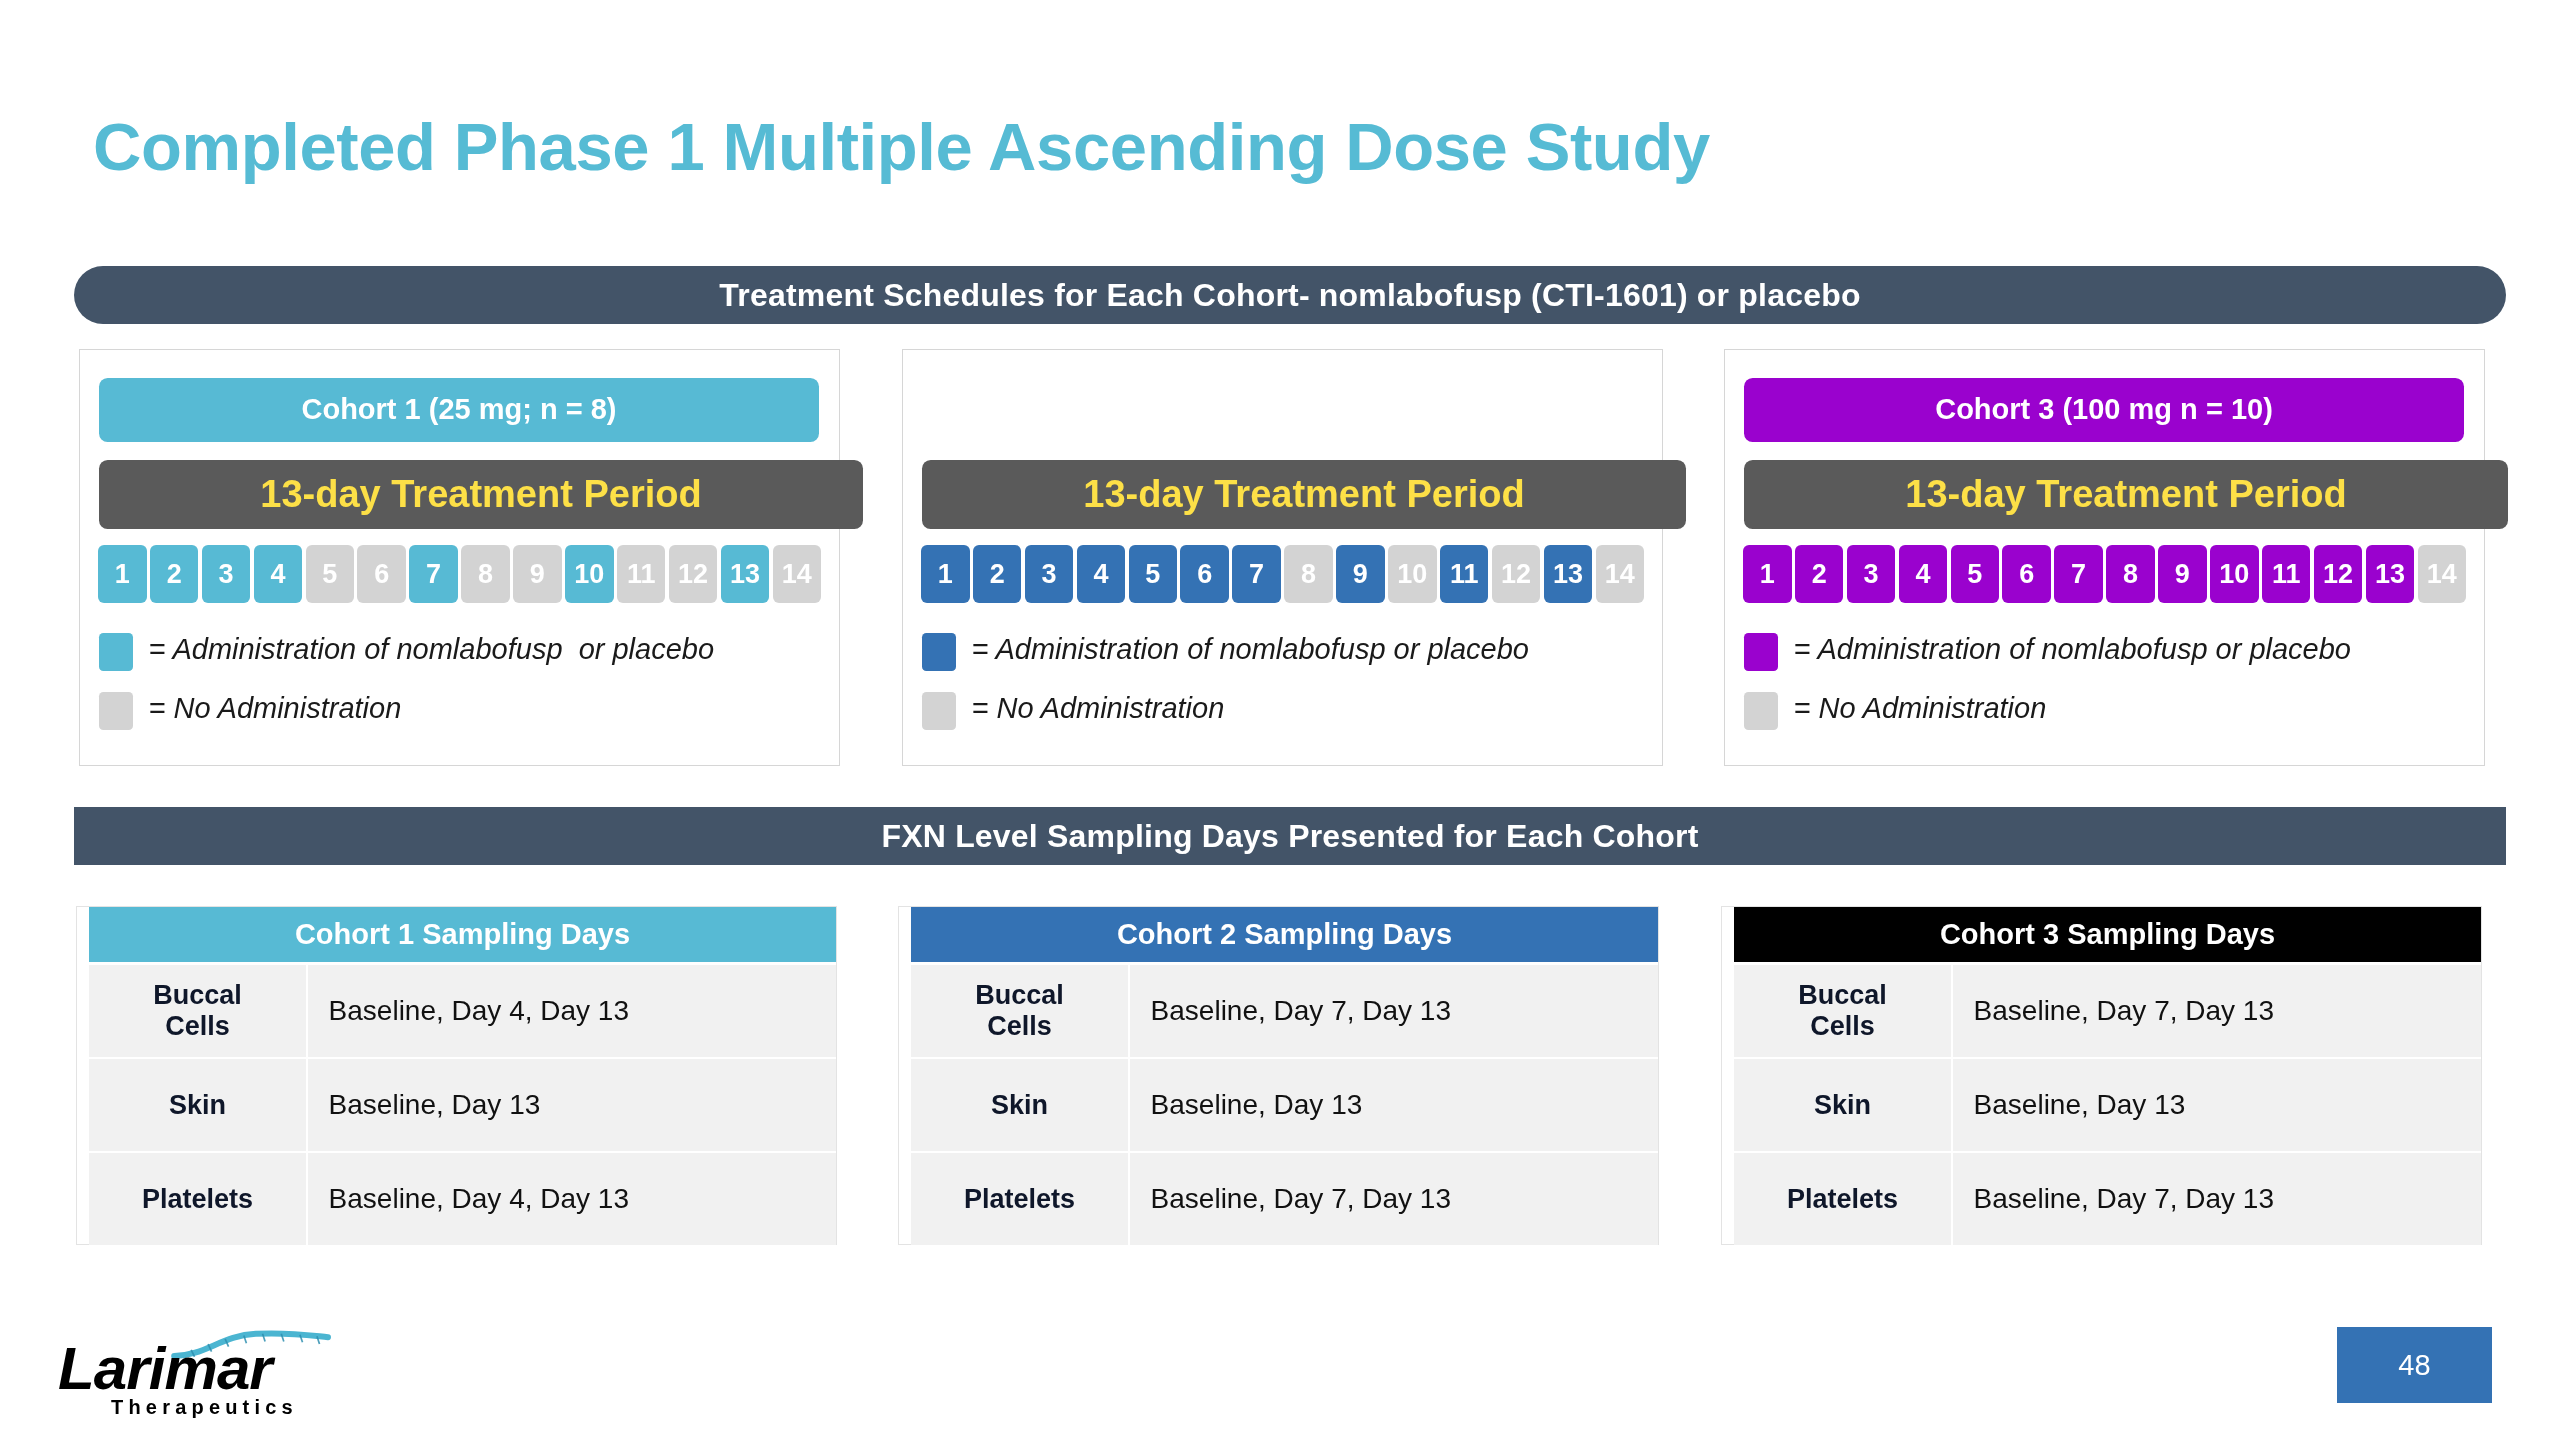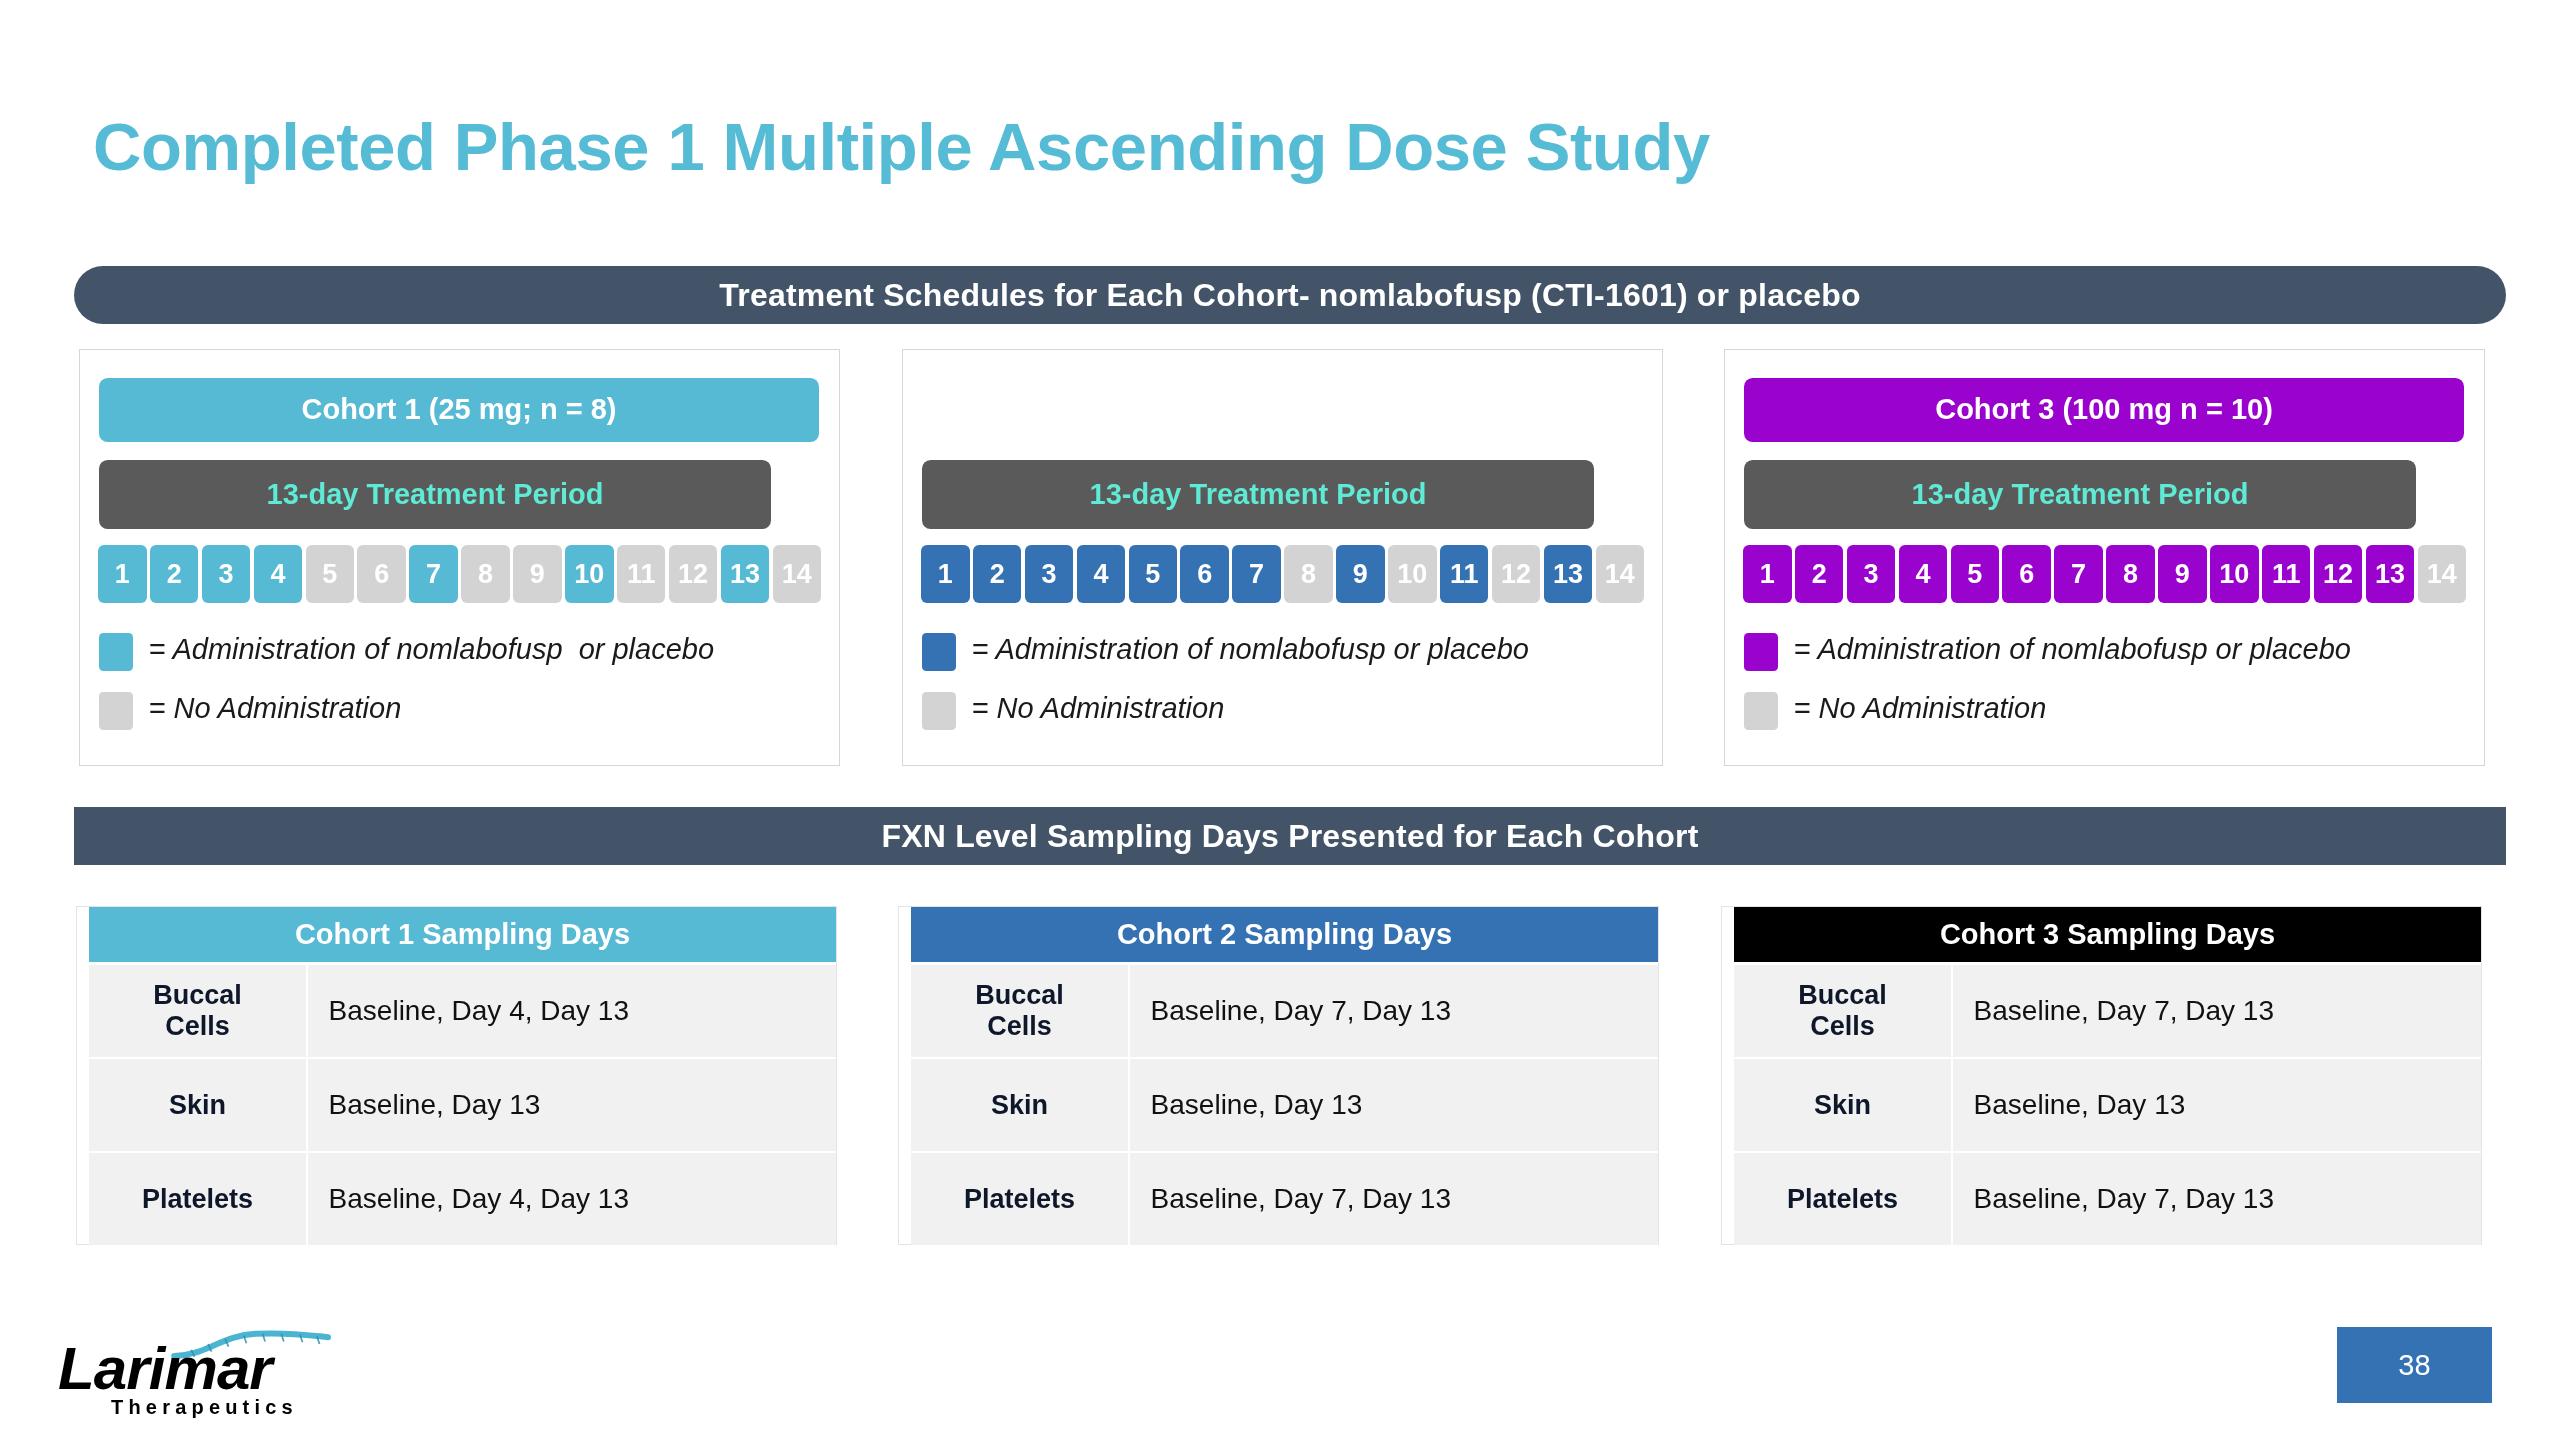--- a/index.html
+++ b/index.html
@@ -45,25 +45,25 @@
   #cohort-card-3{left:1724px;}
 
   .cohort-head{
     position:absolute;left:19px;top:27.5px;width:720px;height:64px;
     border-radius:8.6px;
     display:flex;align-items:center;justify-content:center;
     color:#ffffff;font-size:29px;font-weight:bold;
     box-sizing:border-box;
   }
   .period-bar{
-    position:absolute;left:19px;top:110px;width:672px;height:69px;
+    position:absolute;left:19px;top:110px;width:764px;height:69px;
     border-radius:8.6px;
     background:#5A5A5A;
     display:flex;align-items:center;justify-content:center;
-    color:#5eead4;font-size:29px;font-weight:bold;
+    color:#fde047;font-size:38px;font-weight:bold;
     box-sizing:border-box;
   }
 
   .day-row{
     position:absolute;left:18px;top:195px;width:723px;height:58px;
     display:flex;gap:3.4px;
   }
   .day-box{
     flex:1 1 0;
     border-radius:6px;
@@ -322,16 +322,16 @@
         <line x1="108" y1="8" x2="111" y2="17"></line>
         <line x1="130" y1="8" x2="133" y2="17"></line>
         <line x1="152" y1="9" x2="155" y2="18"></line>
         <line x1="172" y1="11" x2="175" y2="20"></line>
       </g>
     </svg>
     <div class="logo-word">Larimar</div>
     <div class="logo-sub">Therapeutics</div>
   </div>
 
-  <div class="page-num">38</div>
+  <div class="page-num">48</div>
 
 </div>
 
 
 </body></html>

